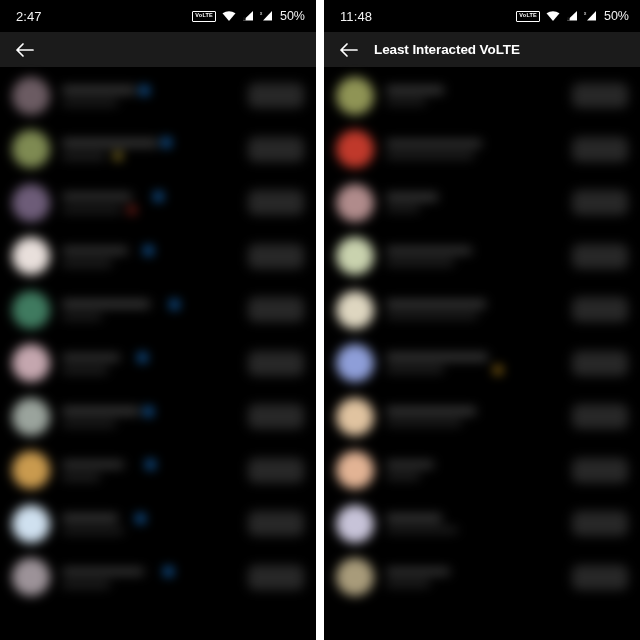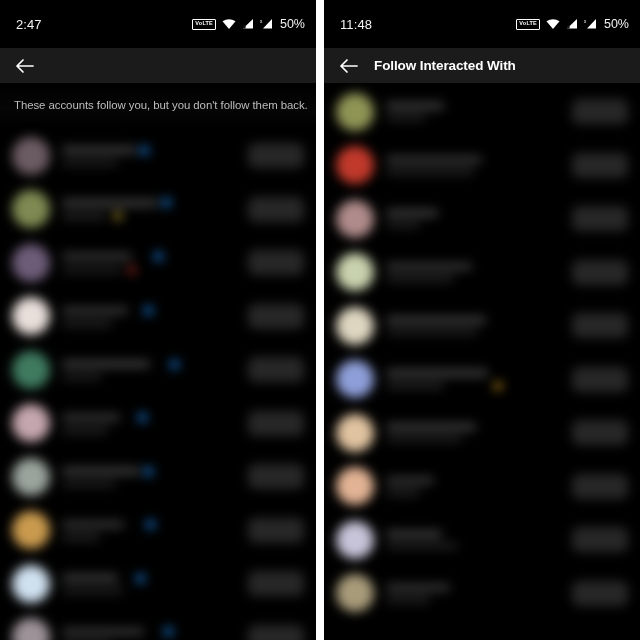--- a/index.html
+++ b/index.html
@@ -26,21 +26,21 @@
   .divider {
     flex:0 0 auto;
     width:8px;
     height:640px;
     background:#ffffff;
   }
 
   
   .statusbar {
     position:relative;
-    height:48px;
+    height:32px;
     background:#000000;
     display:flex;
     align-items:center;
     padding:0 11px 0 16px;
   }
   .clock {
     color:#f2f2f2;
     font-size:13px;
     letter-spacing:0.1px;
     font-family:"Liberation Sans", sans-serif;
@@ -205,23 +205,20 @@
     </div>
 
     <div class="appbar">
       <span class="back-btn">
         <svg width="20" height="16" viewBox="0 0 20 16">
             <path d="M18 8 L2 8 M8 2 L2 8 L8 14" stroke="#fff" stroke-width="1.7" fill="none" stroke-linecap="round" stroke-linejoin="round"></path>
           </svg>
       </span>
     </div>
 
-    <div class="subtitle-wrap">
-      <span class="subtitle">These accounts follow you, but you don't follow them back.</span>
-    </div>
 
     <div class="list">
         <div class="row">
           <div class="avatar" style="background: rgb(107, 91, 98);"></div>
           <div class="row-text">
             <div class="line">
               <span class="name-bar" style="width: 74px;"></span>
               <span class="verified" style="margin-left: 0px;"></span>
             </div>
             <div class="line">
@@ -380,21 +377,21 @@
         <span class="batt-pct">50%</span>
       </div>
     </div>
 
     <div class="appbar">
       <span class="back-btn">
         <svg width="20" height="16" viewBox="0 0 20 16">
             <path d="M18 8 L2 8 M8 2 L2 8 L8 14" stroke="#fff" stroke-width="1.7" fill="none" stroke-linecap="round" stroke-linejoin="round"></path>
           </svg>
       </span>
-      <span class="appbar-title">Follow Interacted With</span>
+      <span class="appbar-title">Least Interacted VoLTE</span>
     </div>
 
 
     <div class="list">
         <div class="row">
           <div class="avatar" style="background: rgb(143, 148, 85);"></div>
           <div class="row-text">
             <div class="line">
               <span class="name-bar" style="width: 58px;"></span>
             </div>

